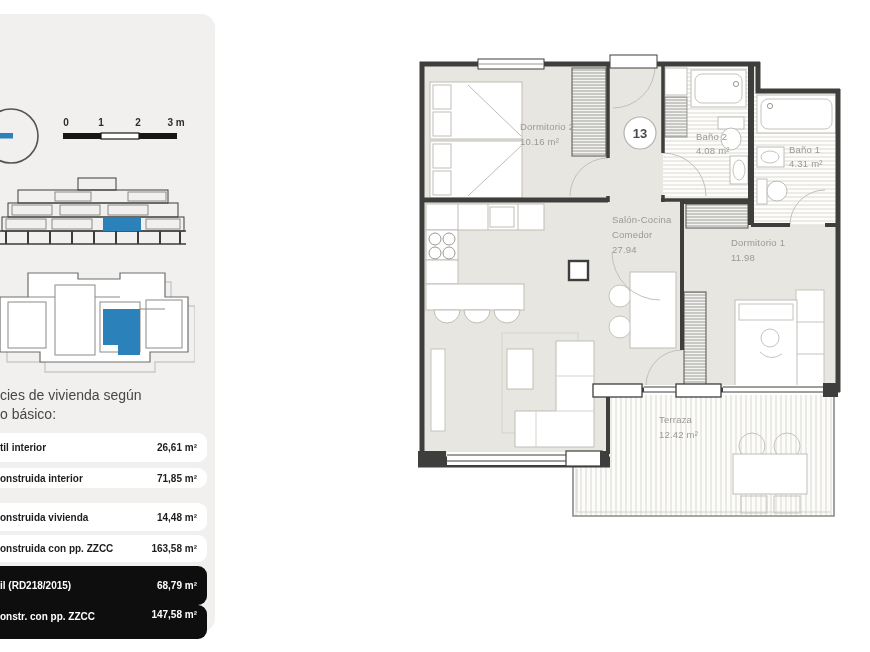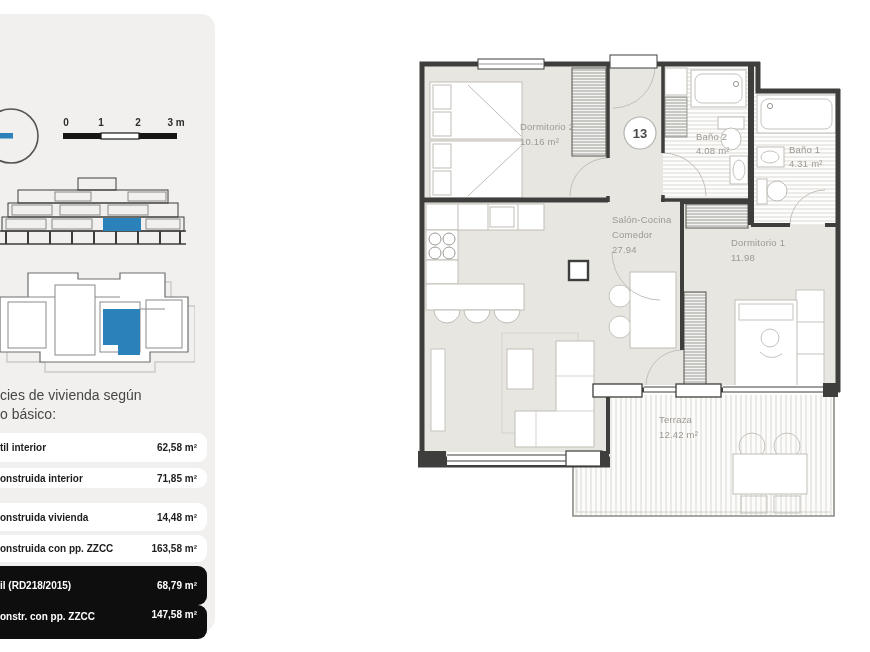--- a/index.html
+++ b/index.html
@@ -73,21 +73,21 @@
     <path d="M103,42 H140 V88 H118 V78 H103 Z" fill="#2b81ba"></path>
   </svg>
 
   <div class="heading">
     <div>cies de vivienda según</div>
     <div>o básico:</div>
   </div>
 
   <div class="row" style="top:419px;height:29px">
     <span class="lbl">til interior</span>
-    <span class="val">62,58 m²</span>
+    <span class="val">26,61 m²</span>
   </div>
   <div class="row" style="top:454px;height:20px">
     <span class="lbl">onstruida interior</span>
     <span class="val">71,85 m²</span>
   </div>
   <div class="row" style="top:489px;height:28px">
     <span class="lbl">onstruida vivienda</span>
     <span class="val">14,48 m²</span>
   </div>
   <div class="row" style="top:521px;height:27px">

